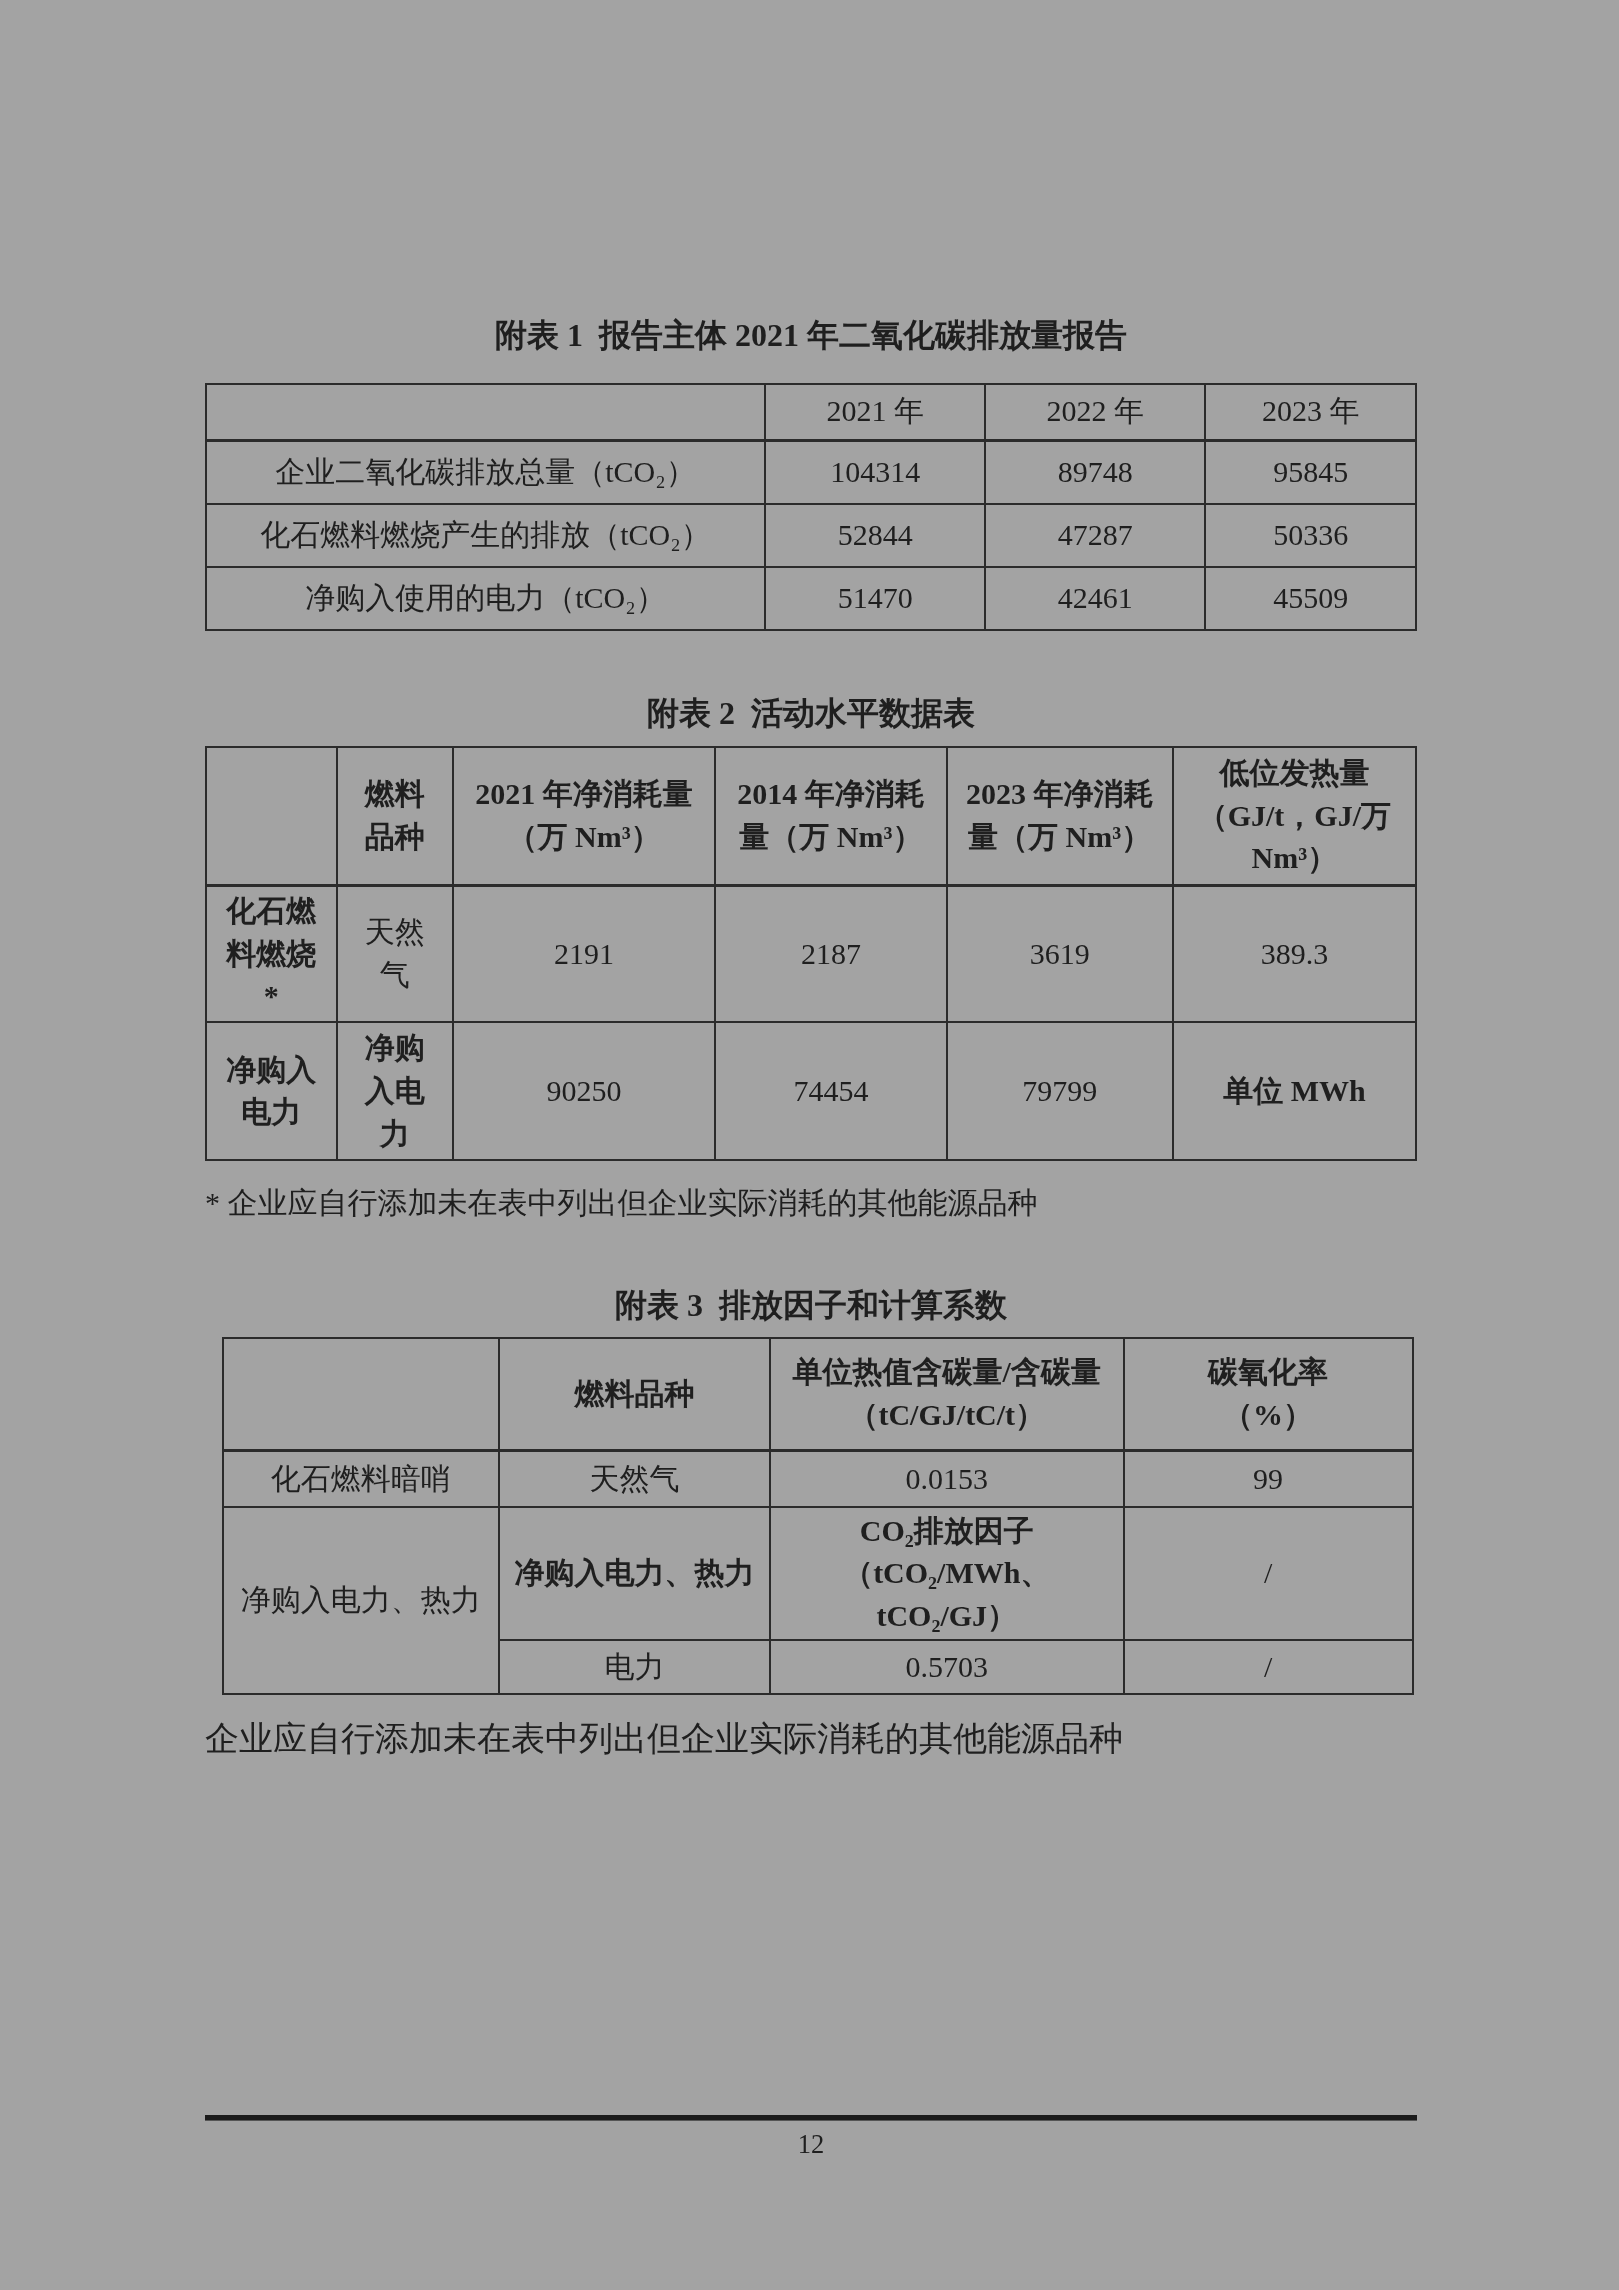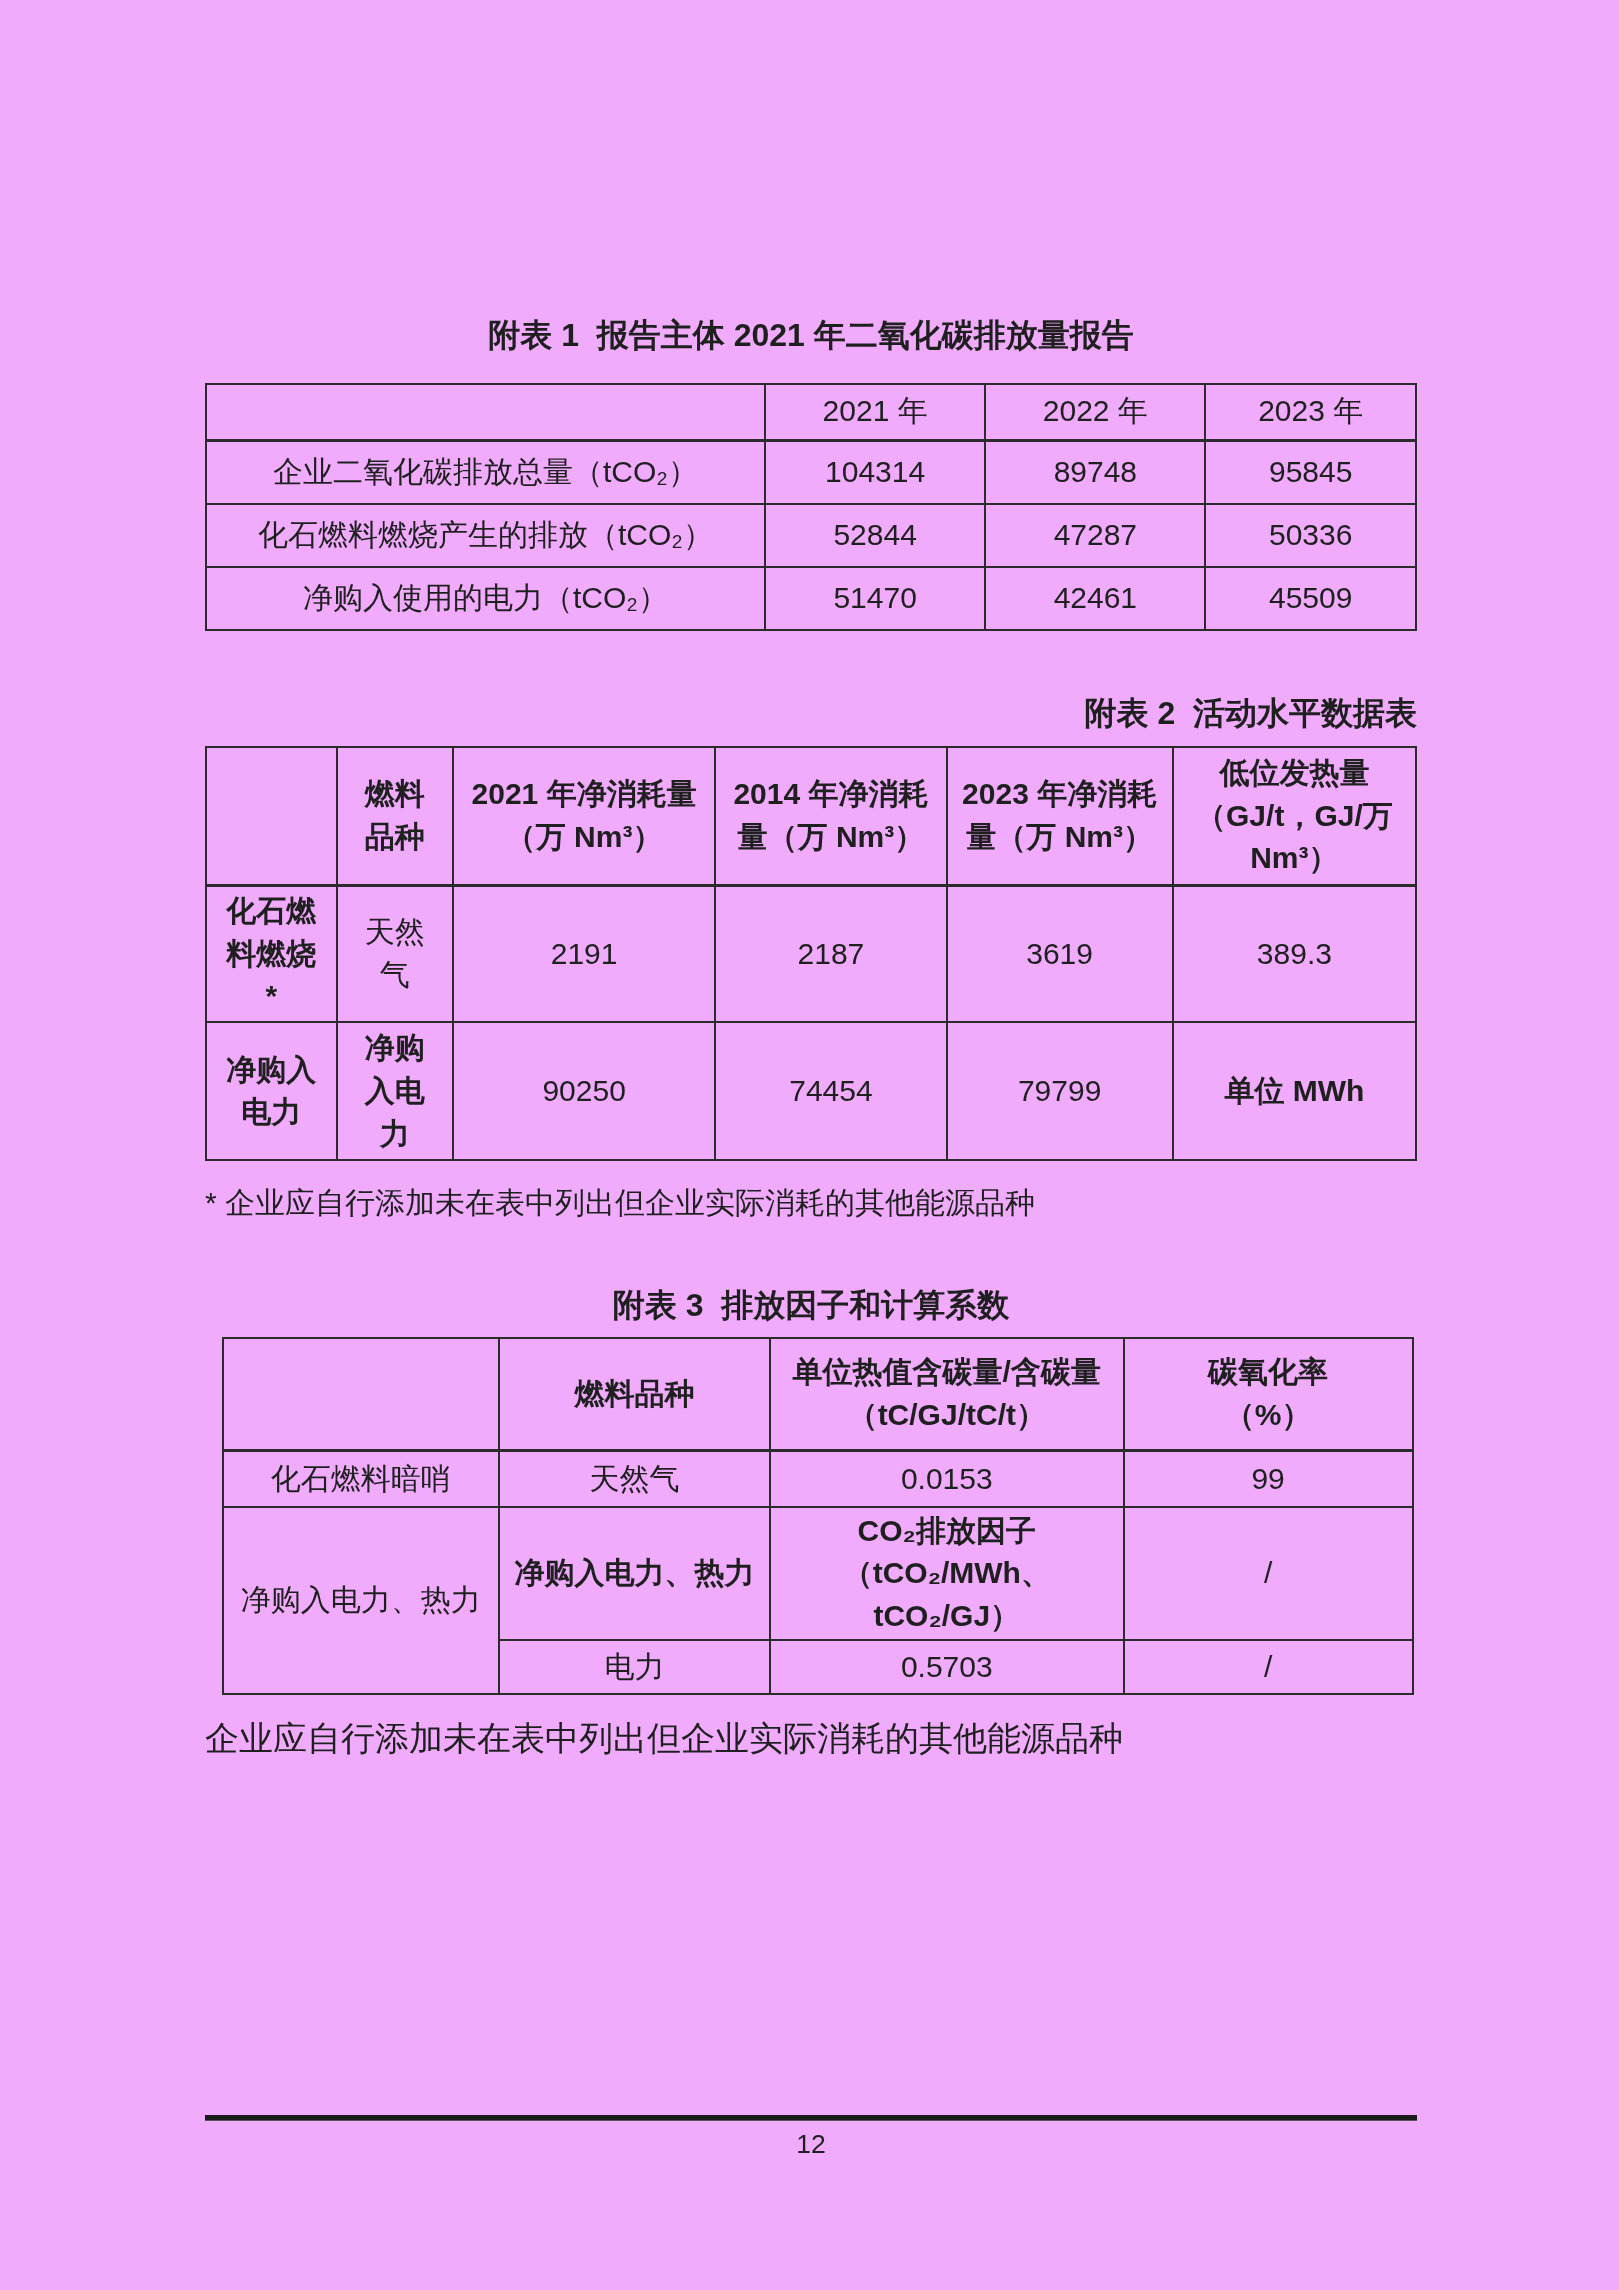--- a/index.html
+++ b/index.html
@@ -1,41 +1,41 @@
 <!DOCTYPE html>
 <html><head>
 <meta charset="utf-8">
 <style>
   html,body { margin:0; padding:0; background:#e8e8e8; }
   .page {
     position: relative;
     width: 1619px;
     height: 2291px;
-    background: #f0abfc;
-    font-family: Liberation Sans, sans-serif;
+    background: #a3a3a3;
+    font-family: Liberation Serif, serif;
     color: #1f1f1f;
     overflow: hidden;
   }
   .content {
     box-sizing: border-box;
     padding-top: 314px;
     margin-left: 205px;
     width: 1212px;
   }
   .tbl-title {
     font-size: 32px;
     font-weight: bold;
     text-align: center;
     line-height: 43px;
     height: 43px;
     margin: 0;
     white-space: pre-wrap;
   }
   .tbl-title.t1t { margin-bottom: 25.5px; }
-  .tbl-title.t2t { margin-top: 61px; margin-bottom: 11.8px; text-align: right; }
+  .tbl-title.t2t { margin-top: 61px; margin-bottom: 11.8px; }
   .tbl-title.t3t { margin-top: 62px; margin-bottom: 9.8px; }
 
   table {
     border-collapse: collapse;
     table-layout: fixed;
     width: 100%;
     border: 2.9px solid #2b2b2b;
   }
   td {
     border: solid #2b2b2b;

